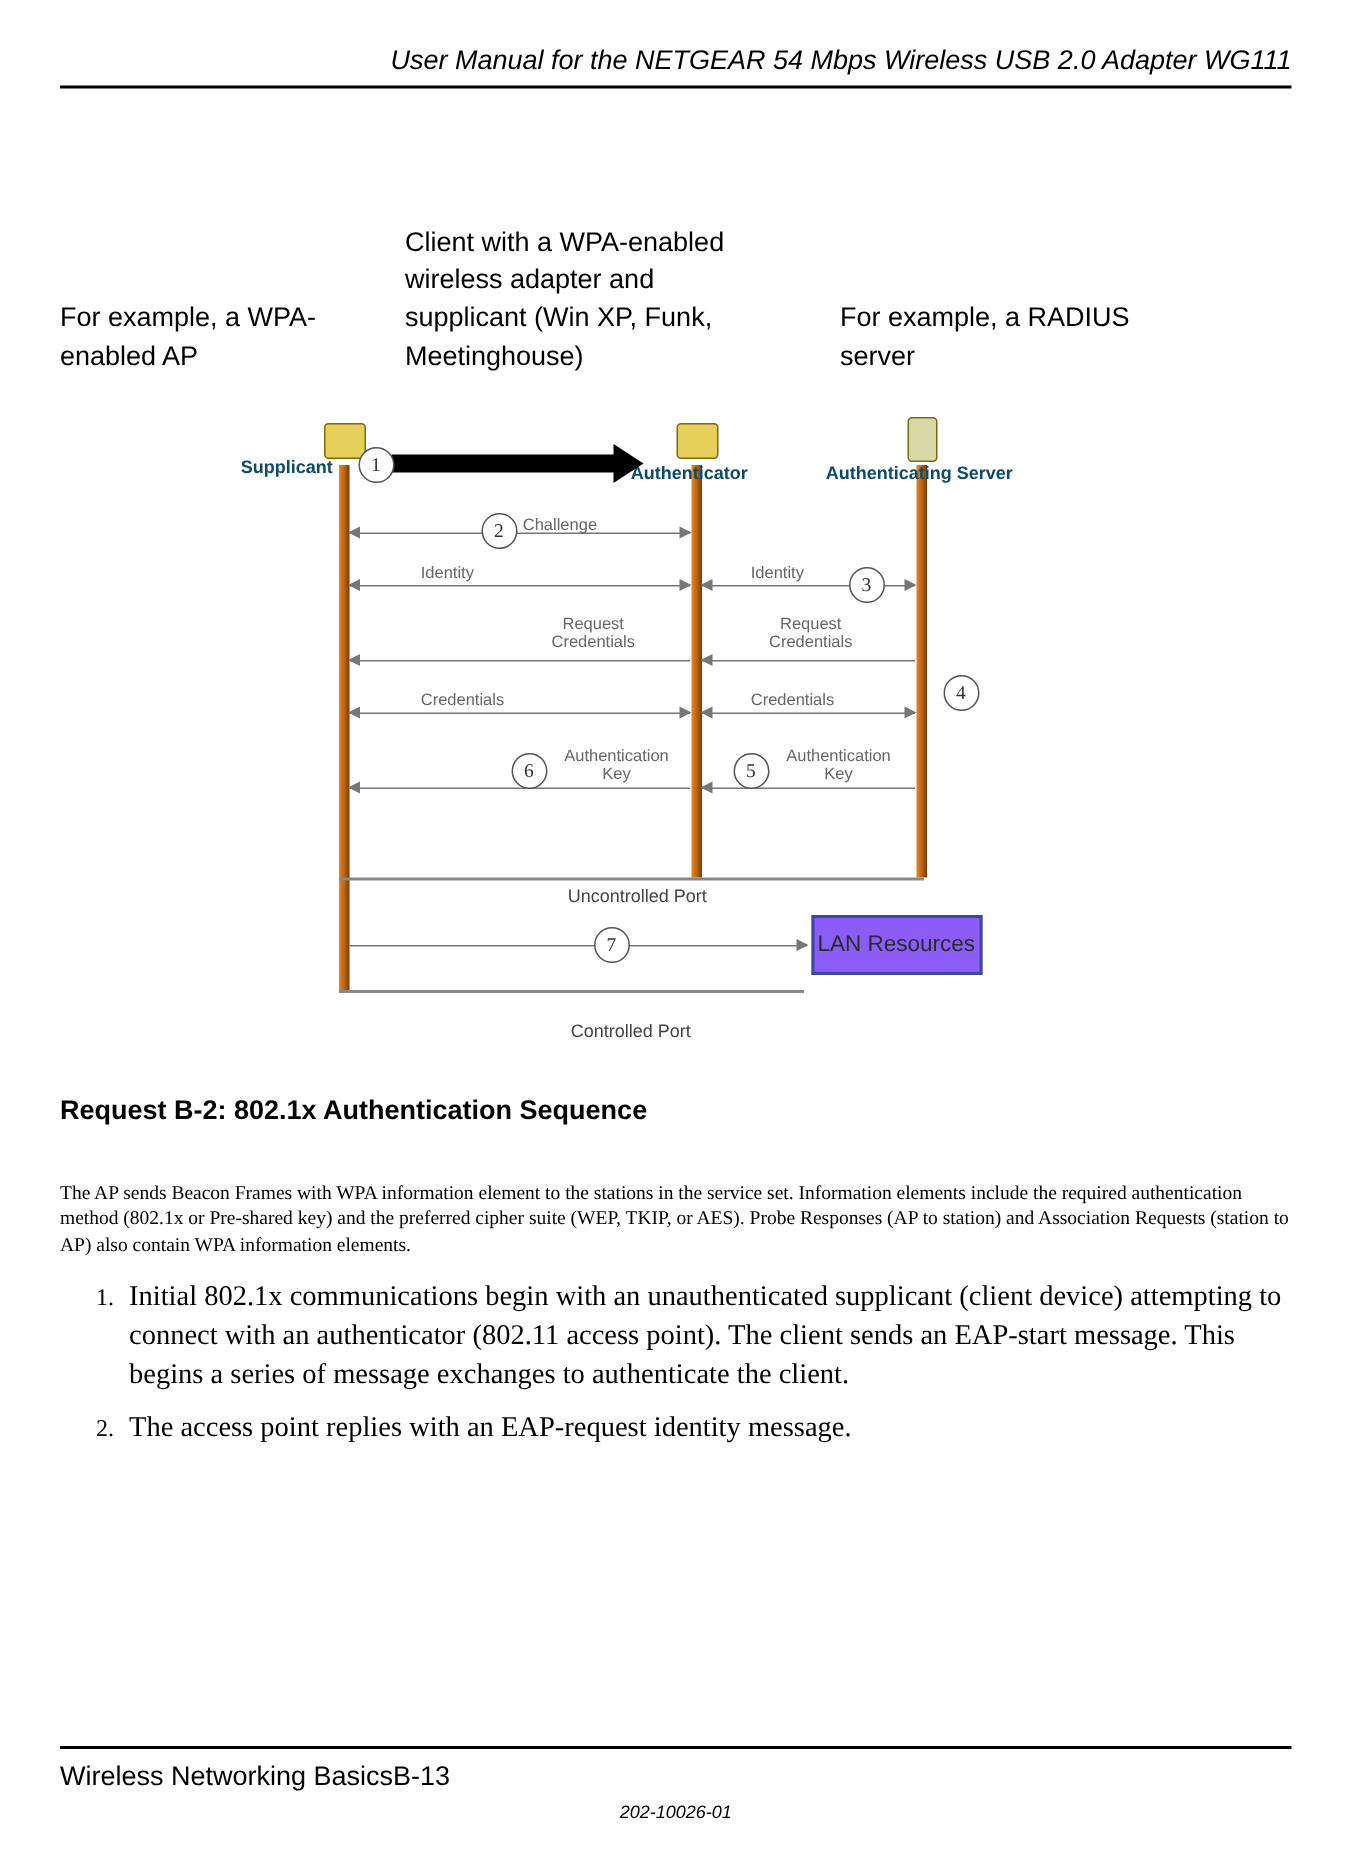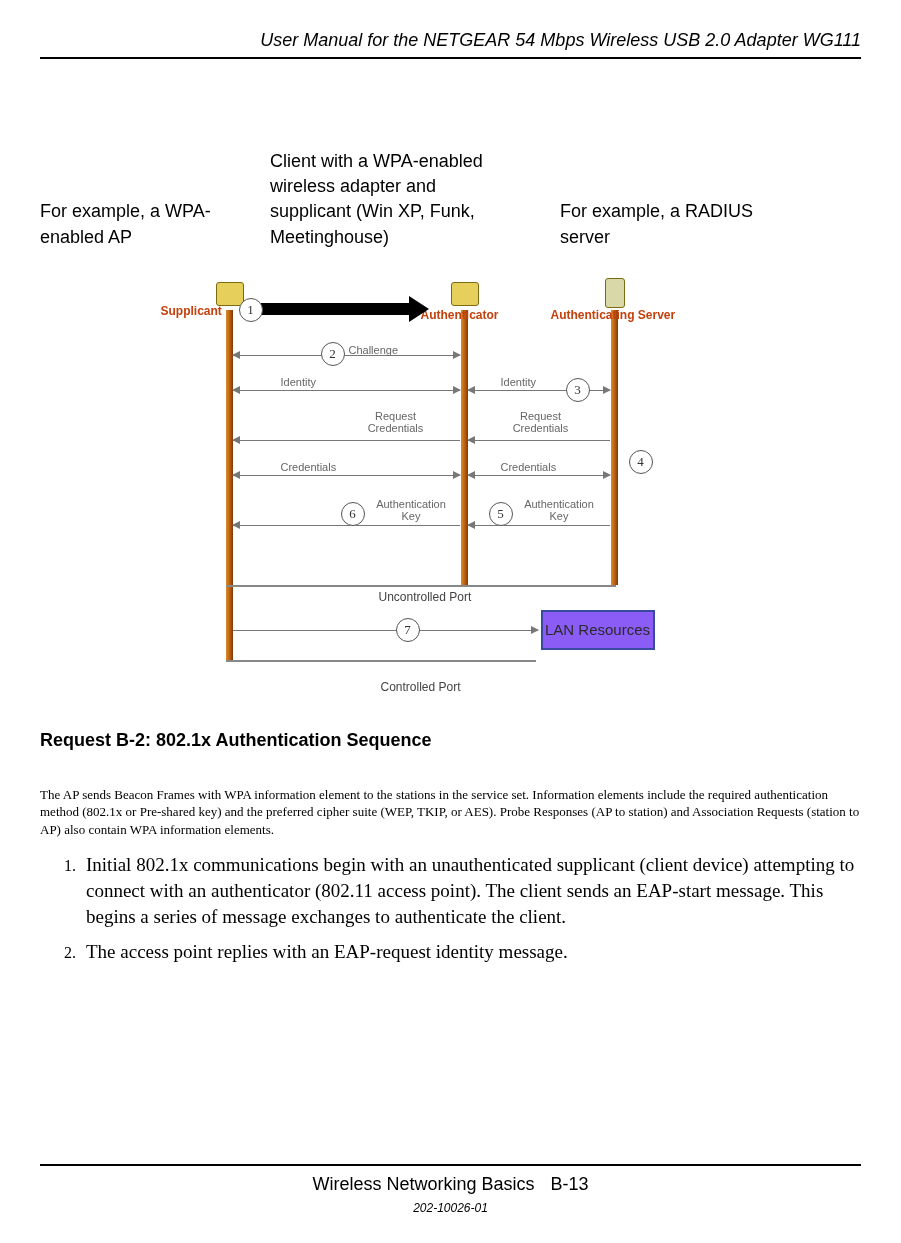--- a/index.html
+++ b/index.html
@@ -56,21 +56,21 @@
     width: 7px;
     background: linear-gradient(to right, #e08a2a 0%, #b55a10 60%, #7a3a08 100%);
   }
   .vbar.left   { left: 55px;  height: 350px; }
   .vbar.mid    { left: 290px; height: 275px; }
   .vbar.right  { left: 440px; height: 275px; }
   .node-label {
     position: absolute;
     font-weight: bold;
     font-size: 12px;
-    color: #c2410c;
+    color: #0c4a6e;
   }
   .icon {
     position: absolute;
     width: 26px;
     height: 22px;
     background: #e6cf5a;
     border: 1px solid #7a6a10;
     border-radius: 3px;
   }
   .icon.server {
@@ -200,22 +200,21 @@
     bottom: 28px;
     left: 40px;
     right: 40px;
     border-top: 2px solid #000;
     padding-top: 8px;
     font-family: Arial, Helvetica, sans-serif;
     font-size: 18px;
   }
   .footer-row {
     display: flex;
-    justify-content: center;
-    gap: 16px;
+    justify-content: flex-start;
   }
   .footer-doc {
     text-align: center;
     font-style: italic;
     font-size: 12px;
     margin-top: 6px;
   }
 </style>
 </head>
 <body>

